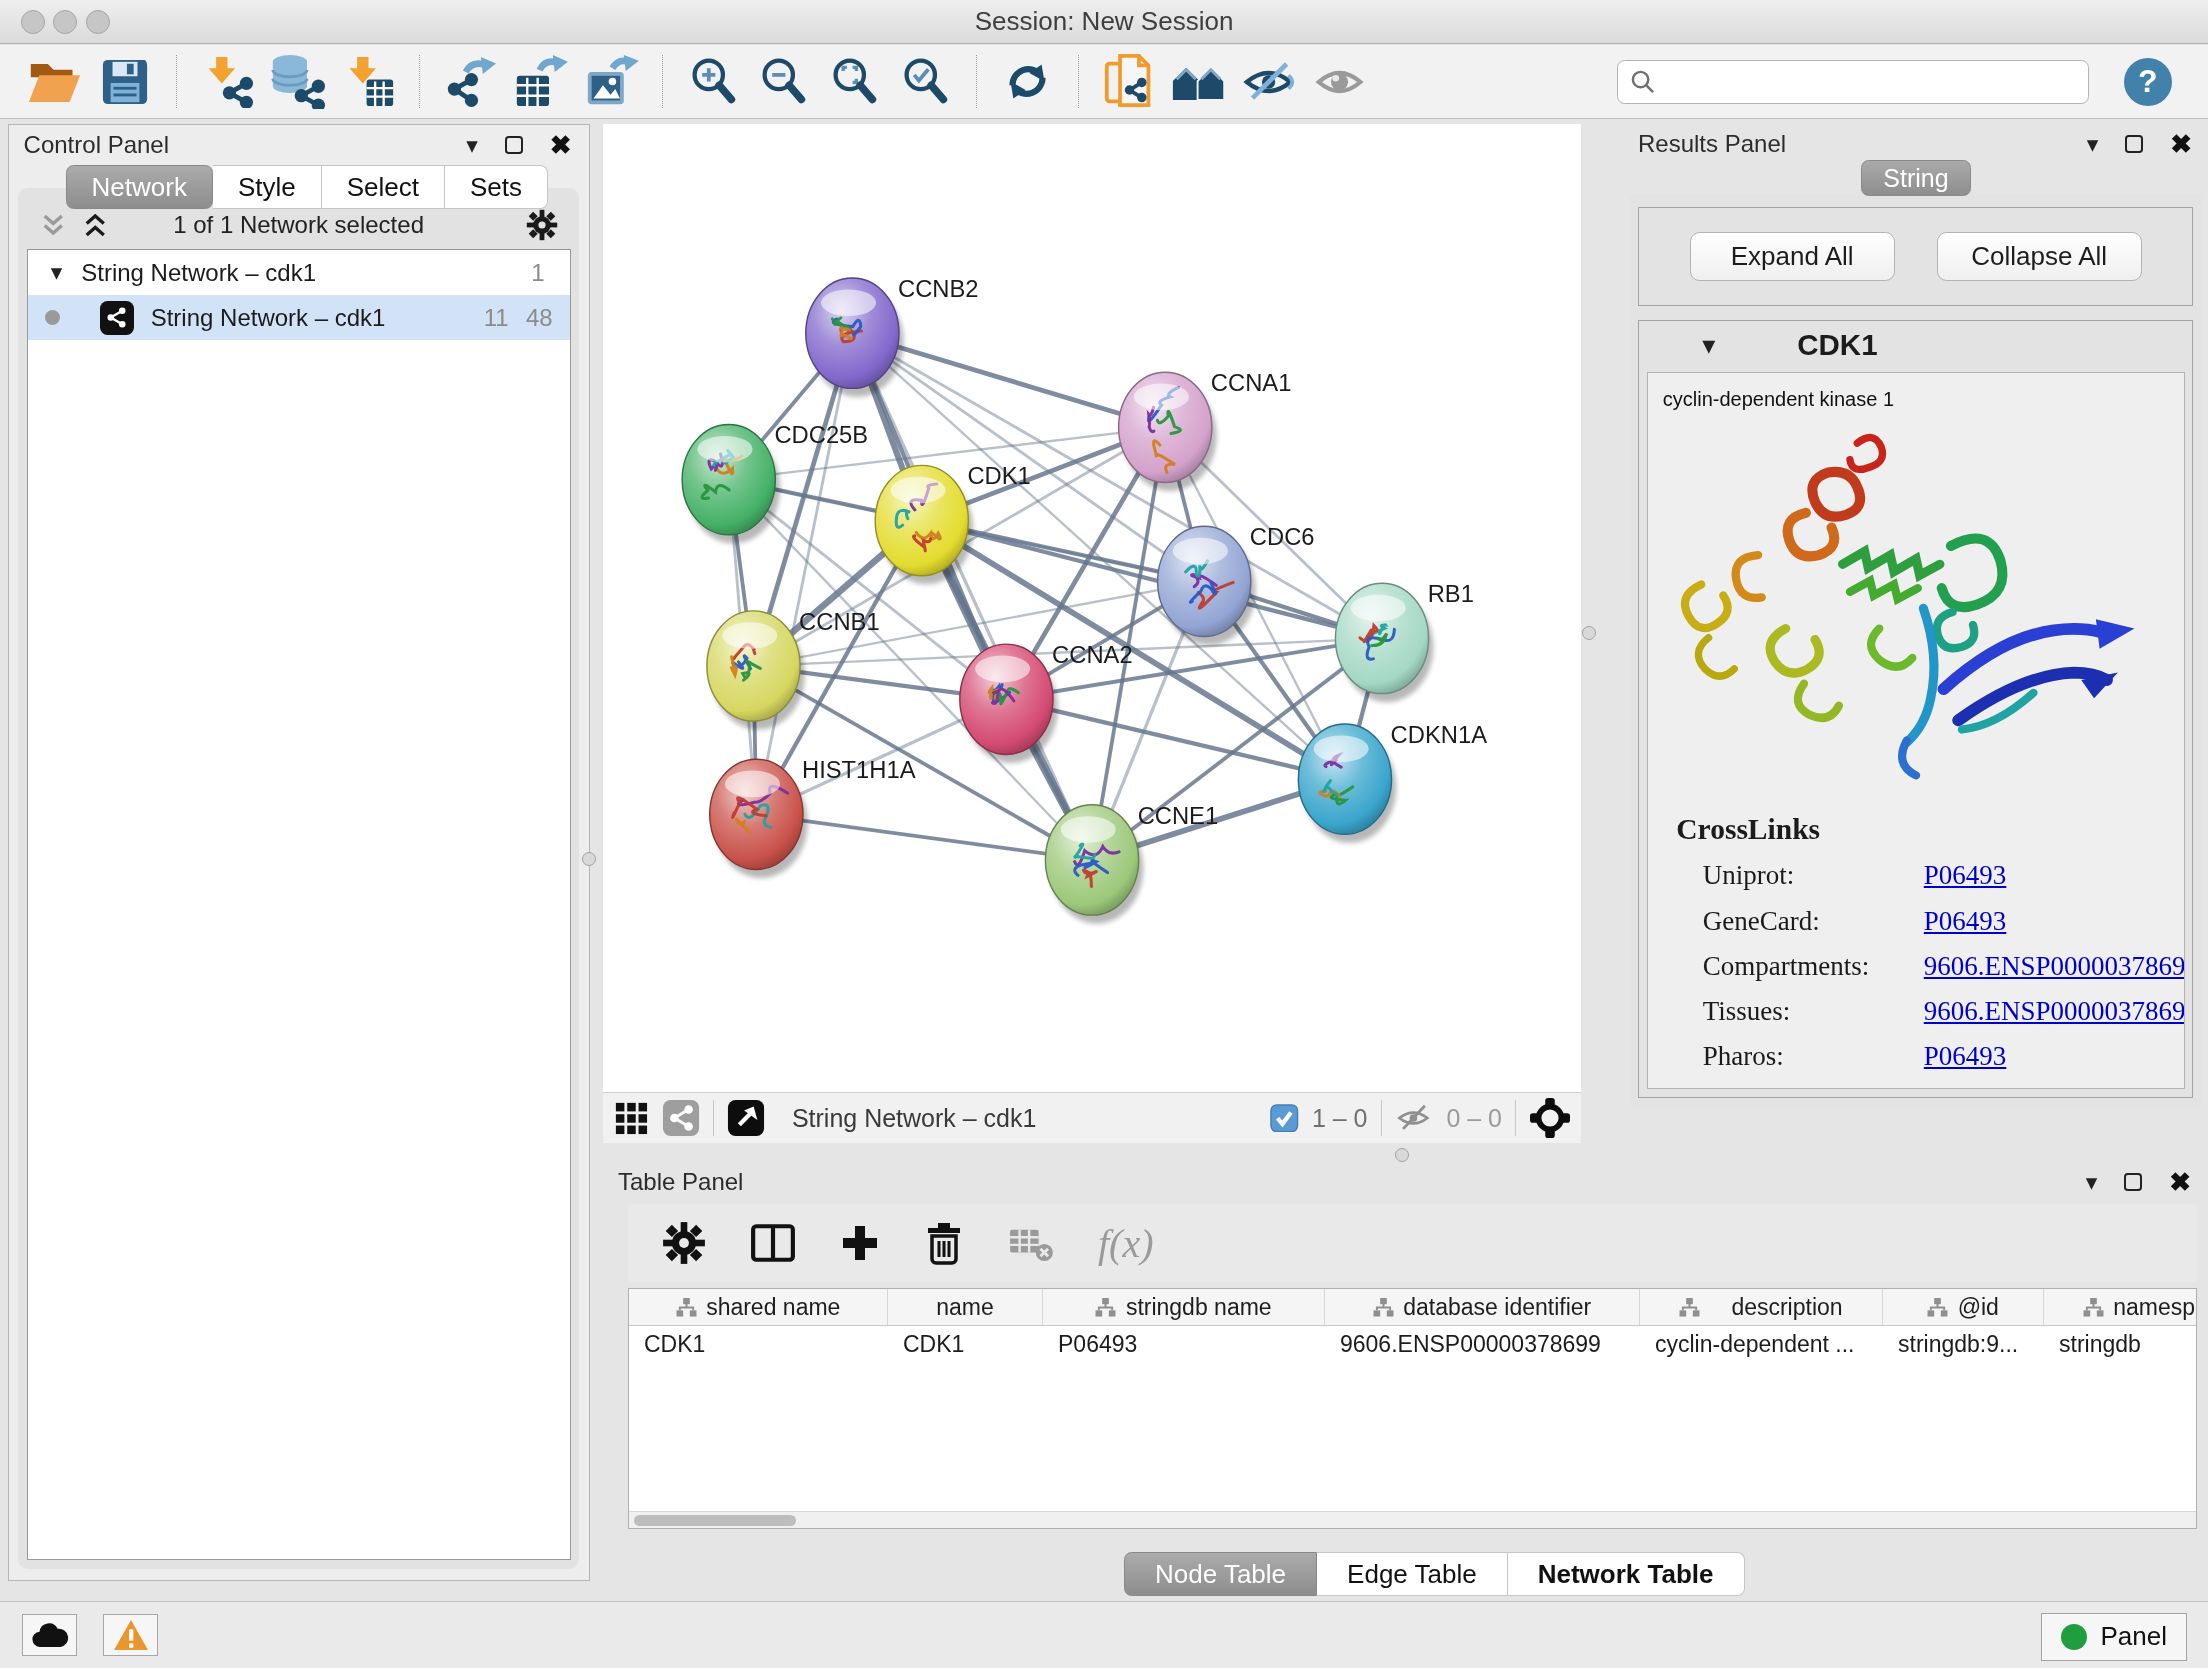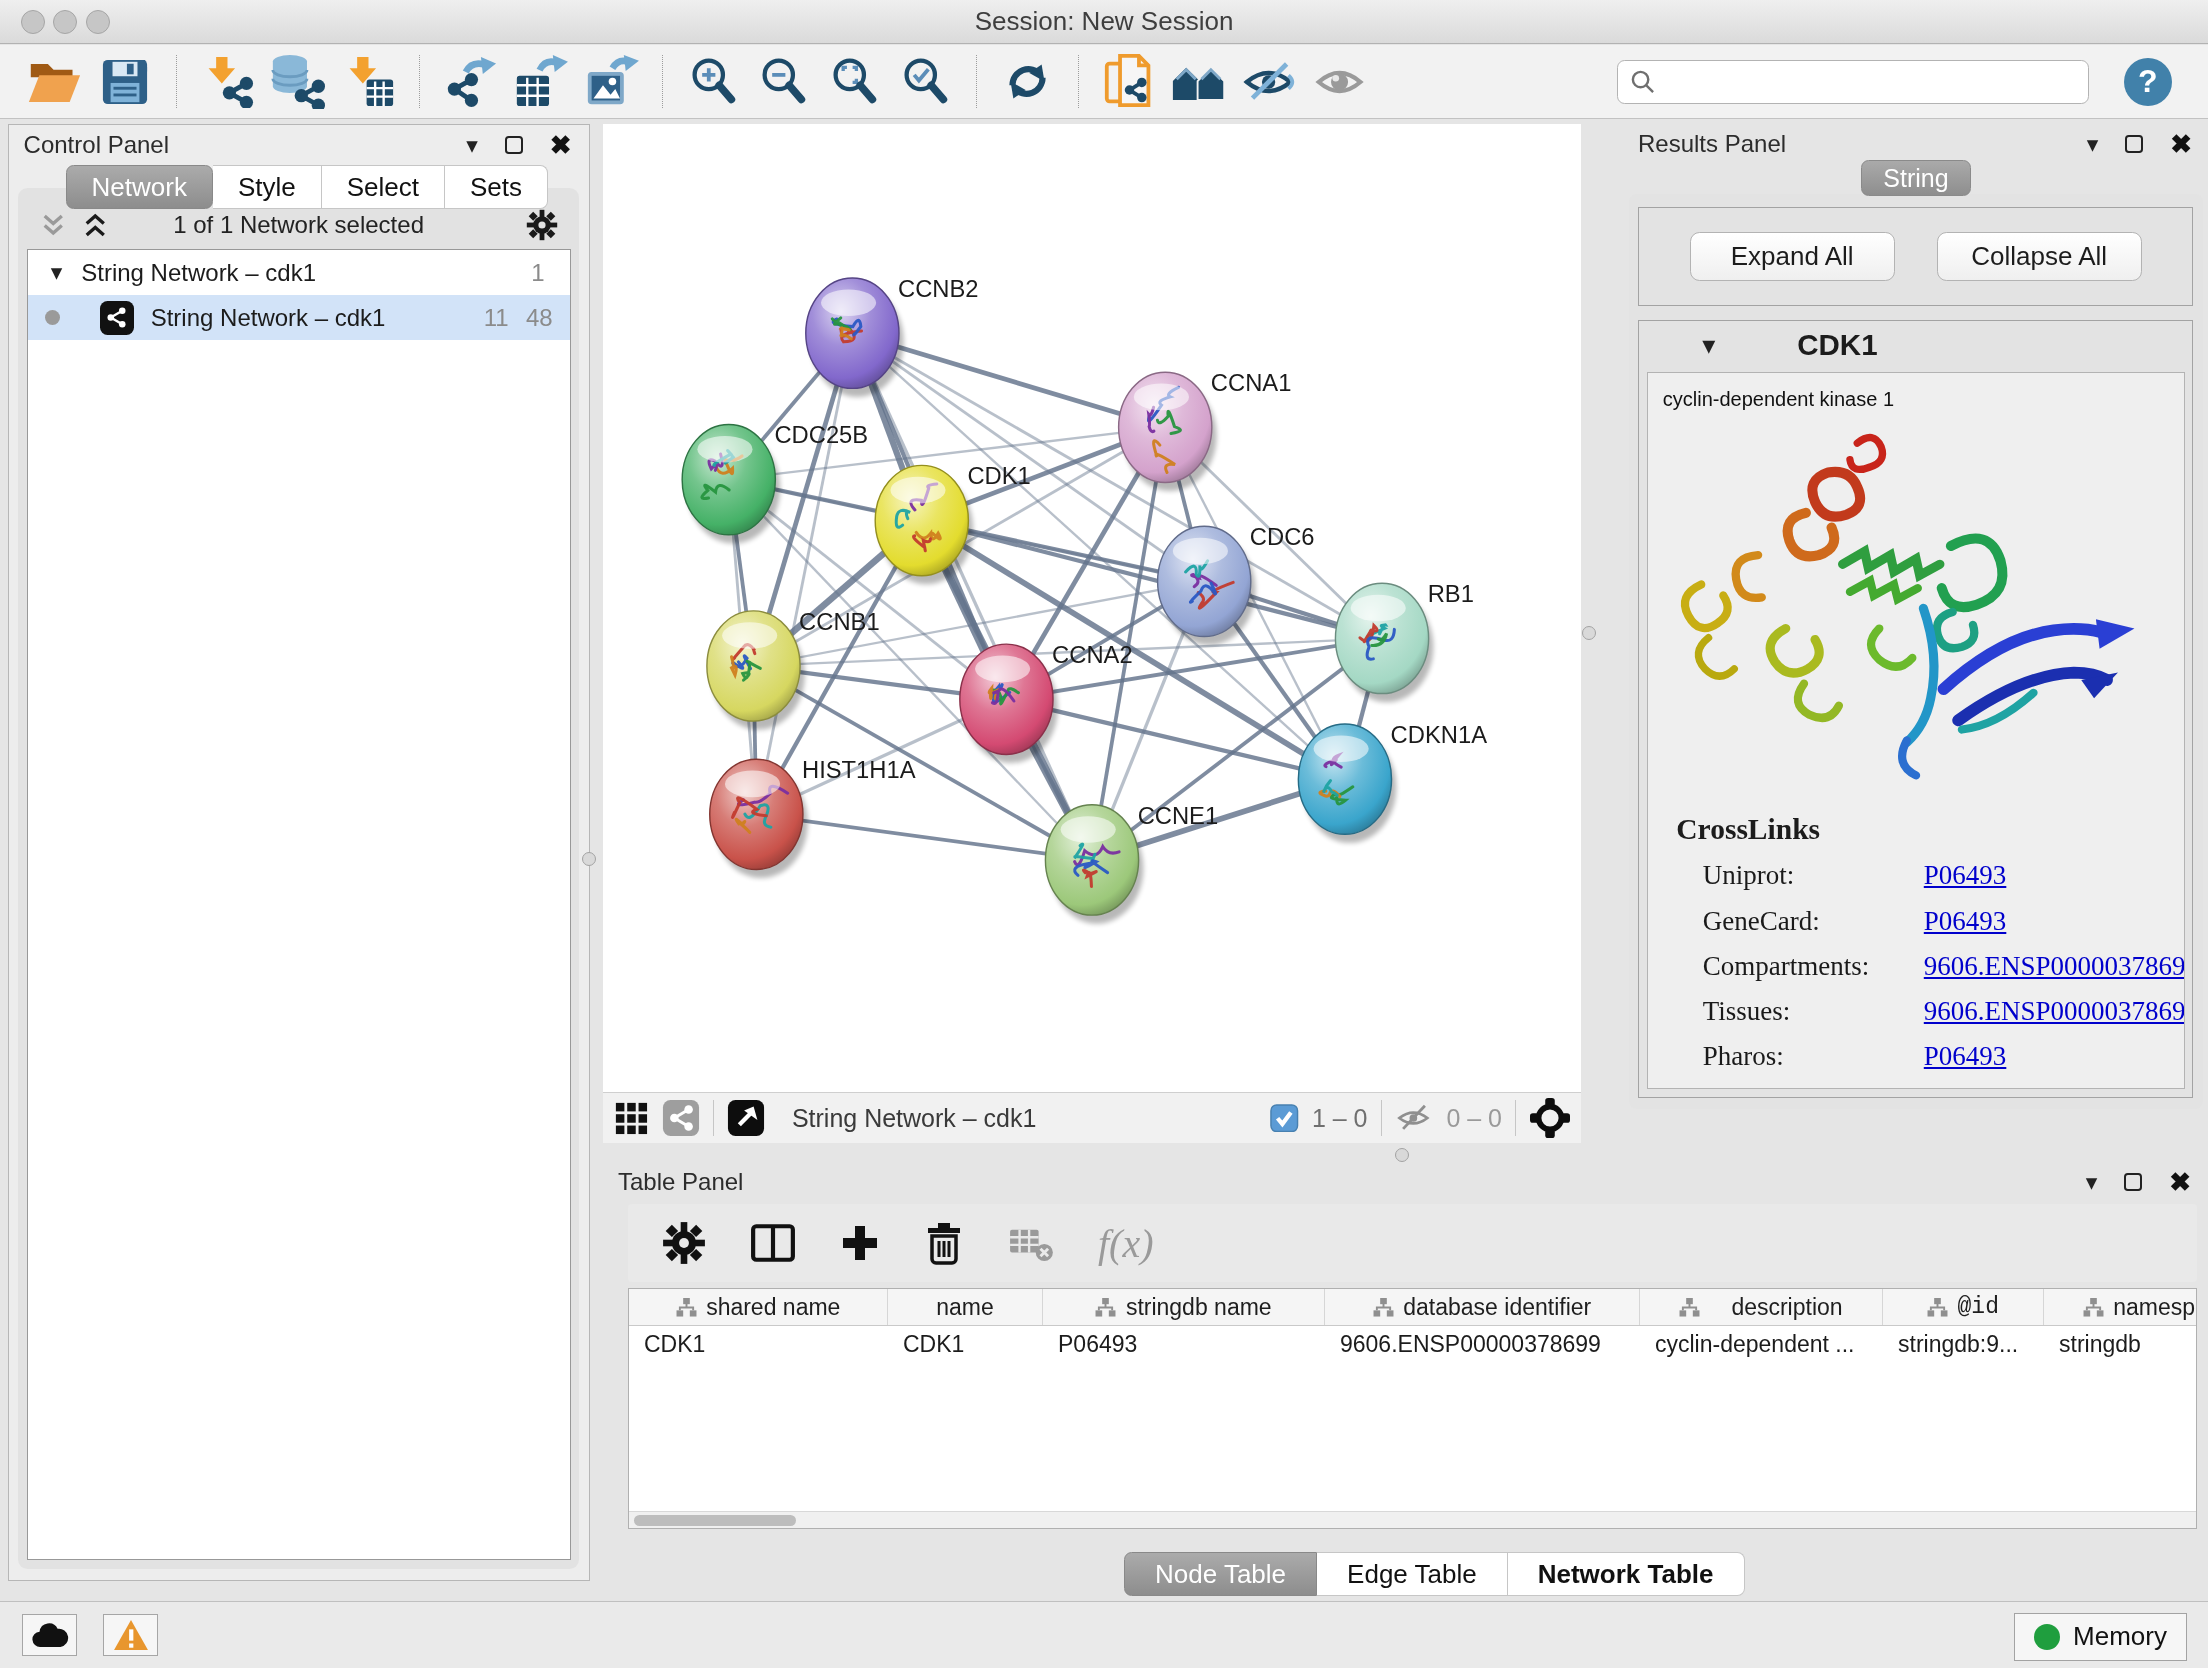--- a/index.html
+++ b/index.html
@@ -801,21 +801,21 @@
         </div>
         <div class="th" style="width: 243px; gap: 31px;">
           <svg width="21" height="19" viewBox="0 0 22 20">
             <path d="M11 6 v4 M4 13 v-3 h14 v3" stroke="#8f8f8f" stroke-width="2" fill="none"></path>
             <rect x="7.5" y="0" width="7" height="6.5" fill="#8f8f8f"></rect>
             <rect x="0.5" y="13" width="7" height="6.5" fill="#8f8f8f"></rect>
             <rect x="14.5" y="13" width="7" height="6.5" fill="#8f8f8f"></rect>
           </svg>
           <span>description</span>
         </div>
-        <div class="th" style="width: 161px; font-family: Liberation Mono, monospace;">
+        <div class="th" style="width: 161px;">
           <svg width="21" height="19" viewBox="0 0 22 20">
             <path d="M11 6 v4 M4 13 v-3 h14 v3" stroke="#8f8f8f" stroke-width="2" fill="none"></path>
             <rect x="7.5" y="0" width="7" height="6.5" fill="#8f8f8f"></rect>
             <rect x="0.5" y="13" width="7" height="6.5" fill="#8f8f8f"></rect>
             <rect x="14.5" y="13" width="7" height="6.5" fill="#8f8f8f"></rect>
           </svg>
           <span>@id</span>
         </div>
         <div class="th" style="width: 228px;">
           <svg width="21" height="19" viewBox="0 0 22 20">
@@ -861,16 +861,16 @@
   </div>
   <div class="sb-btn" style="left:103px">
     <svg width="36" height="32" viewBox="0 0 38 34">
       <path d="M19 1 L37 33 H1 Z" fill="#e8962e"></path>
       <rect x="17" y="11" width="4.5" height="12" fill="#fff"></rect>
       <rect x="17" y="26" width="4.5" height="4.5" fill="#fff"></rect>
     </svg>
   </div>
   <div class="memory-btn">
     <span class="mem-dot"></span>
-    <span>Memory</span>
+    <span>Panel</span>
   </div>
 </div>
 
 
 </body></html>

